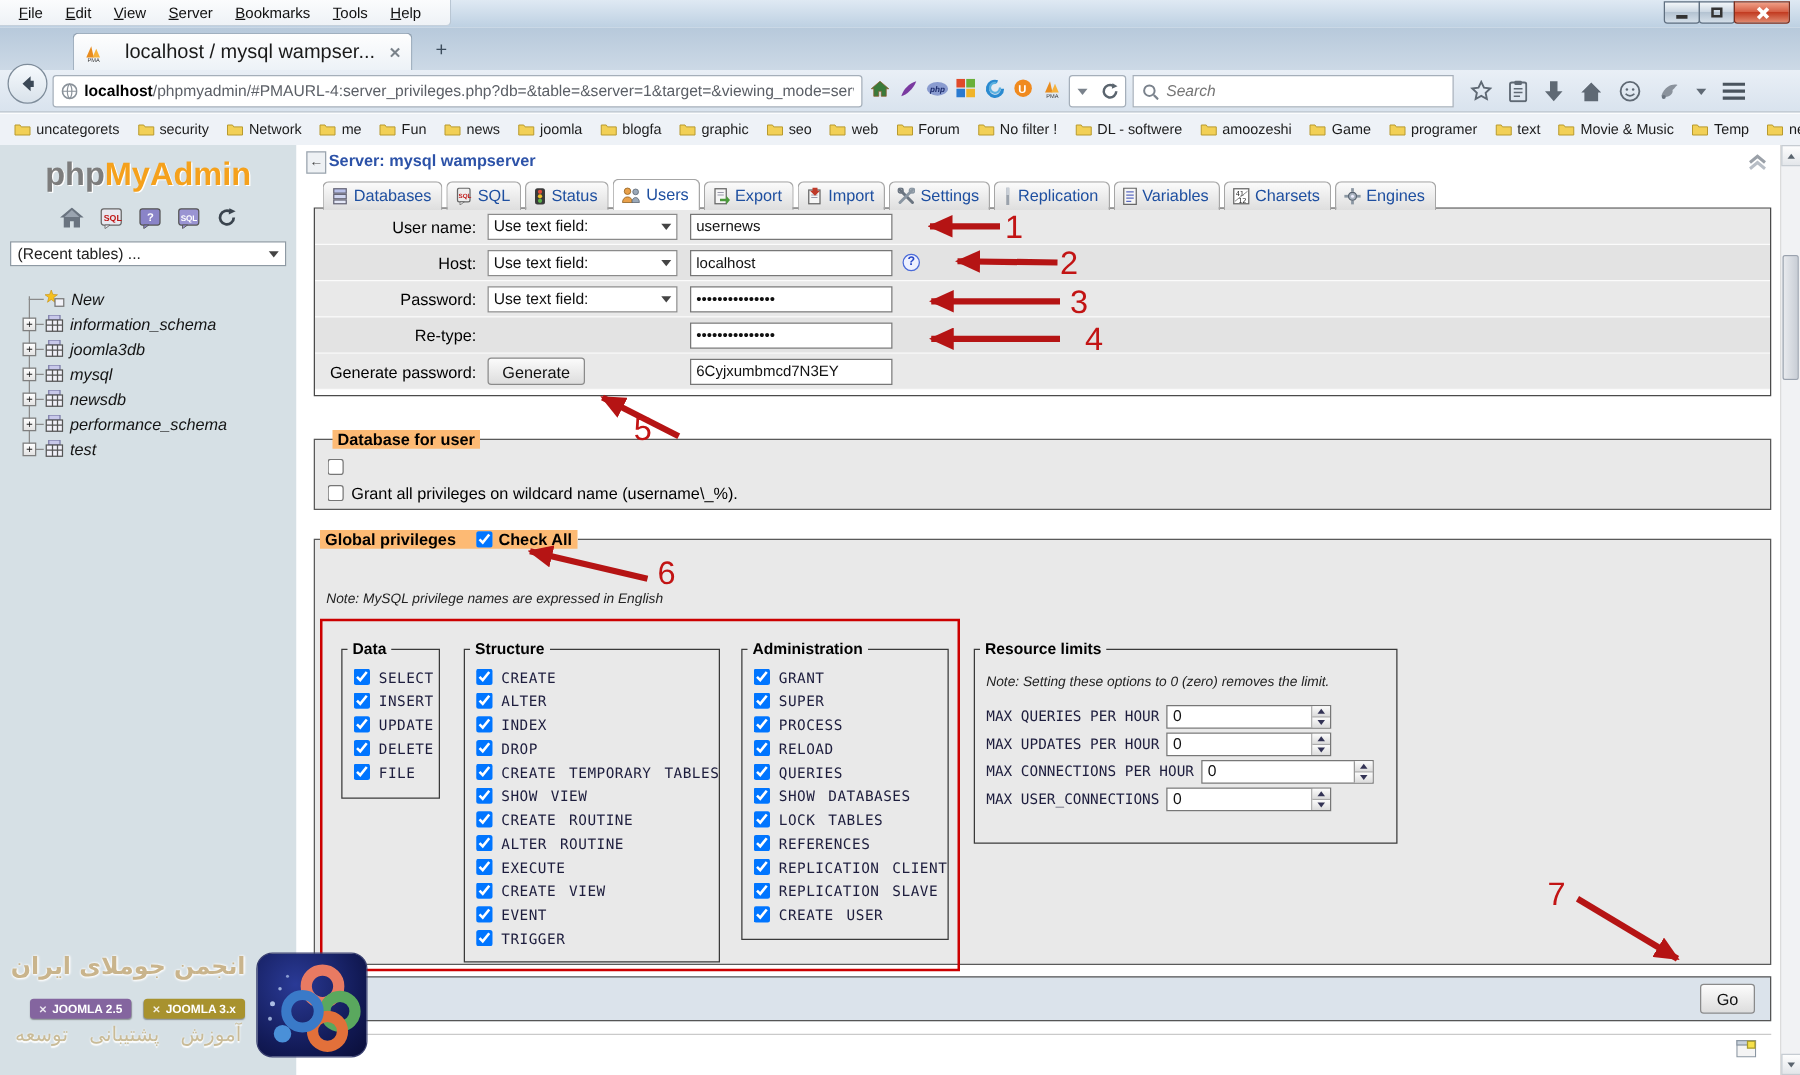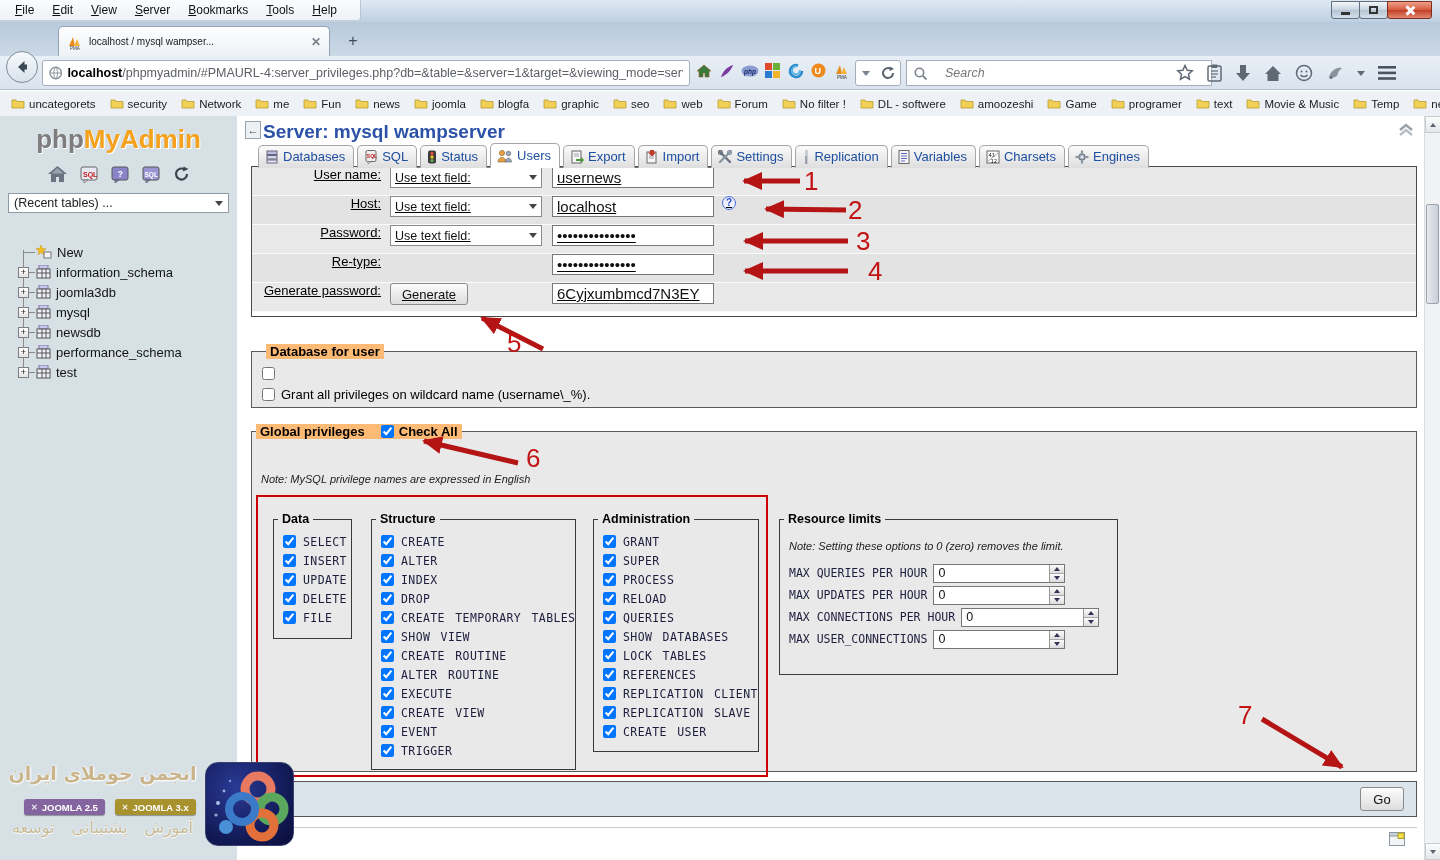--- a/index.html
+++ b/index.html
@@ -23,60 +23,60 @@
   .glyph-restore { width:9px; height:8px; border:2px solid #333; position:relative; }
   .glyph-x { position:relative; width:11px; height:11px; }
   .glyph-x::before,.glyph-x::after { content:""; position:absolute; left:5px; top:0; width:2.5px; height:11px; background:#fff; }
   .glyph-x::before { transform:rotate(45deg);} .glyph-x::after { transform:rotate(-45deg);}
 
   .tabstrip { position:absolute; top:22px; left:0; width:1440px; height:34px;
     background:linear-gradient(#b7c9db,#ccd9e6); }
   .btab { position:absolute; left:58px; top:4px; width:272px; height:30px;
     background:linear-gradient(#fefefe,#edf2f7); border:1px solid #93a3b3; border-bottom:none;
     border-radius:5px 5px 0 0; display:flex; align-items:center; padding:0 8px; gap:6px; }
-  .btab-title { font-size:10px; color:#1a1a1a; flex:1; white-space:nowrap; overflow:hidden; }
+  .btab-title { font-size:16px; color:#1a1a1a; flex:1; white-space:nowrap; overflow:hidden;margin-left:11px; }
   .btab-close { color:#7a828a; font-size:12px; font-weight:bold; }
   .newtab { position:absolute; left:340px; top:9px; width:26px; height:21px; border-radius:3px;
     color:#3c4c5c; font-size:16px; text-align:center; line-height:20px; }
 
   .navbar { position:absolute; top:56px; left:0; width:1440px; height:34px;
     background:linear-gradient(#e9eff6,#d9e3ee); border-bottom:1px solid #b2bdc9; }
   .backbtn { position:absolute; left:6px; top:-5px; width:32px; height:32px; border-radius:50%;
     border:1px solid #7e8c9a; background:linear-gradient(#f6fafd,#d9e2eb);
     display:flex; align-items:center; justify-content:center; z-index:3; }
   .urlbar { position:absolute; left:42px; top:4px; width:648px; height:26px; background:#fff;
     border:1px solid #a5afba; border-radius:3px; display:flex; align-items:center; padding:0 6px; gap:5px; overflow:hidden; }
   .url-text { font-size:12.5px; white-space:nowrap; overflow:hidden; }
   .url-text b { color:#000; font-weight:bold; }
   .url-text span { color:#5b5f66; font-weight:normal; }
   .favrow { position:absolute; left:694px; top:5px; display:flex; gap:4px; align-items:center; }
   .fav { width:19px; height:19px; display:flex; align-items:center; justify-content:center; }
   .ddreload { position:absolute; left:855px; top:4px; width:46px; height:26px; background:#fff;
     border:1px solid #a5afba; border-radius:3px; display:flex; align-items:center; justify-content:space-around; }
-  .searchbox { position:absolute; left:906px; top:4px; width:306px; height:26px; background:#fff;
-    border:1px solid #a5afba; border-radius:0; display:flex; align-items:center; padding:0 7px; gap:18px; }
+  .searchbox { position:absolute; left:906px; top:4px; width:257px; height:26px; background:#fff;
+    border:1px solid #a5afba; border-radius:0; display:flex; align-items:center; padding:0 7px; gap:6px; }
   .searchbox input { border:none; outline:none; flex:1; font-size:12.5px; font-style:italic; color:#555;
     font-family:"Liberation Sans",sans-serif; background:transparent; }
   .navicons { position:absolute; left:1176px; top:2px; height:30px; display:flex; align-items:center; gap:13px; }
 
   .bookmarksbar { position:absolute; top:91px; left:0; width:1440px; height:25px;
     background:#eef2f7; display:flex; align-items:center; padding-left:7px; gap:6px; overflow:hidden; }
   .bm { display:flex; align-items:center; gap:4px; padding:1px 4px; }
   .bm span { font-size:11.5px; color:#1c1c1c; white-space:nowrap; }
 
   
   .sidebar { position:absolute; top:116px; left:0; width:237px; height:744px; background:#d6e0e5; }
   .pma-logo { text-align:center; margin-top:8px; font-size:26px; font-weight:bold;
     text-shadow:1px 1px 0 #ffffff; letter-spacing:0; }
   .pma-logo .lg1 { color:#7d7d7d; } .pma-logo .lg2 { color:#f5a11c; }
   .side-icons { display:flex; justify-content:center; gap:13px; margin-top:9px; align-items:center; height:20px; }
   .side-select { margin:9px 8px 0 8px; height:20px; background:#fff; border:1px solid #8e9aa4;
     display:flex; align-items:center; justify-content:space-between; padding:0 5px; font-size:12.5px; color:#222; }
   .caret-down { width:0; height:0; border-left:4px solid transparent; border-right:4px solid transparent; border-top:5px solid #444; }
-  .tree { position:relative; margin-top:29px; }
+  .tree { position:relative; margin-top:16px;font-style:italic; }
   .tree-guide { position:absolute; left:23px; top:8px; height:120px; border-left:1px solid #8a8a8a; }
   .trow { position:relative; height:20px; display:flex; align-items:center; padding-left:36px; font-size:13px; color:#141414; }
   .trow::before { content:""; position:absolute; left:23px; top:10px; width:12px; border-top:1px solid #8a8a8a; }
   .expander { position:absolute; left:18px; top:5px; width:11px; height:11px; background:linear-gradient(#fff,#e3e3e3);
     border:1px solid #7e7e7e; font-size:9px; line-height:8px; text-align:center; color:#222; }
   .tico { margin-right:5px; display:inline-flex; }
 
   .banner { position:absolute; left:0; top:760px; width:300px; height:95px; z-index:20; }
   .banner-title { position:absolute; left:0; top:2px; width:205px; text-align:center; direction:rtl;
     font-family:"DejaVu Sans",sans-serif; font-size:19px; font-weight:bold; color:#c9b48c;
@@ -90,38 +90,38 @@
     font-family:"DejaVu Sans",sans-serif; font-size:16px; color:#c9bb97; word-spacing:12px;
     text-shadow:0 0 2px #fff,0 1px 1px #fff; }
   .jlogo { position:absolute; left:205px; top:2px; width:89px; height:84px; border-radius:13px;
     background:radial-gradient(circle at 35% 30%, #2a3a96, #121a56 65%, #0a0e38); border:1px solid #3a4070; overflow:hidden; }
 
   
   .main { position:absolute; left:238px; top:116px; width:1186px; height:744px; background:#fff; }
   .vline { position:absolute; left:243px; top:116px; height:744px; border-left:1px solid #cfcfcf; }
   .collapse-btn { position:absolute; left:245px; top:121px; width:16px; height:18px; background:#eef1f4;
     border:1px solid #9aa4ae; font-size:11px; color:#444; text-align:center; line-height:16px; z-index:5; }
-  .server-title { position:absolute; left:263px; top:121px; font-size:19px; font-weight:bold; color:#2c52a8; }
+  .server-title { position:absolute; left:263px; top:121px; font-size:13px; font-weight:bold; color:#2c52a8; }
   .chev-top { position:absolute; left:1397px; top:122px; z-index:5; }
 
   .ptabs { position:absolute; left:258px; top:143px; display:flex; align-items:flex-end; gap:3px; z-index:2; }
   .ptab { display:flex; align-items:center; gap:4px; padding:3px 8px 4px 6px; border:1px solid #a6a6a6; border-bottom:none;
     border-radius:5px 5px 0 0; background:linear-gradient(#fbfbfb,#dedede); font-size:13px; color:#1e4fa0; height:23px; }
   .ptab.active { background:#fff; height:25px; }
 
   fieldset { border:1px solid #5a5a5a; background:#e9e9e9; }
   legend { font-size:13px; font-weight:bold; color:#000; padding:0 4px; margin-left:4px; background:#fdba74; }
   .fs-login { position:absolute; left:251px; top:166px; width:1166px; height:151px; background:#fff; border:1px solid #4a4a4a; padding:0; }
-  .lrow { height:29px; display:flex; border-bottom:1px solid #fbfbfb; background:#e9e9e9;text-decoration:underline; }
+  .lrow { height:29px; display:flex; align-items:center; border-bottom:1px solid #fbfbfb; background:#e9e9e9; }
   .lrow:nth-child(even) { background:#e3e3e3; }
   .l-label { width:138px; text-align:right; padding-right:9px; font-size:13px; color:#000; }
   .fake-select { width:152px; height:21px; background:#fff; border:1px solid #8b8b8b; display:flex;
     align-items:center; justify-content:space-between; padding:0 4px; font-size:12.5px; color:#111; }
   .sel-spacer { width:152px; }
-  .l-input { margin-left:10px; width:162px; height:21px; border:1px solid #777; font-size:15px;
+  .l-input { margin-left:10px; width:162px; height:21px; border:1px solid #777; font-size:12px;
     padding:0 4px; font-family:"Liberation Sans",sans-serif; color:#111; background:#fff; }
   .helpq { margin-left:8px; width:14px; height:14px; border-radius:50%; border:1px solid #4a6ad8;
     color:#2a4ac8; background:#eef1ff; font-size:10px; font-weight:bold; text-align:center; line-height:12px; }
   .gen-btn { margin-left:0; width:78px; height:22px; border:1px solid #8a8a8a; border-radius:3px;
     background:linear-gradient(#fbfbfb,#ddd); font-size:13px; color:#111; font-family:"Liberation Sans",sans-serif; }
   .gen-wrap { width:152px; display:flex; }
 
   .fs-dbuser { position:absolute; left:251px; top:344px; width:1166px; height:64px; padding:4px 0 0 10px; }
   .cbrow { display:flex; align-items:center; gap:6px; height:21px; font-size:13px; color:#000; }
   input[type=checkbox] { width:13px; height:13px; margin:0; }

